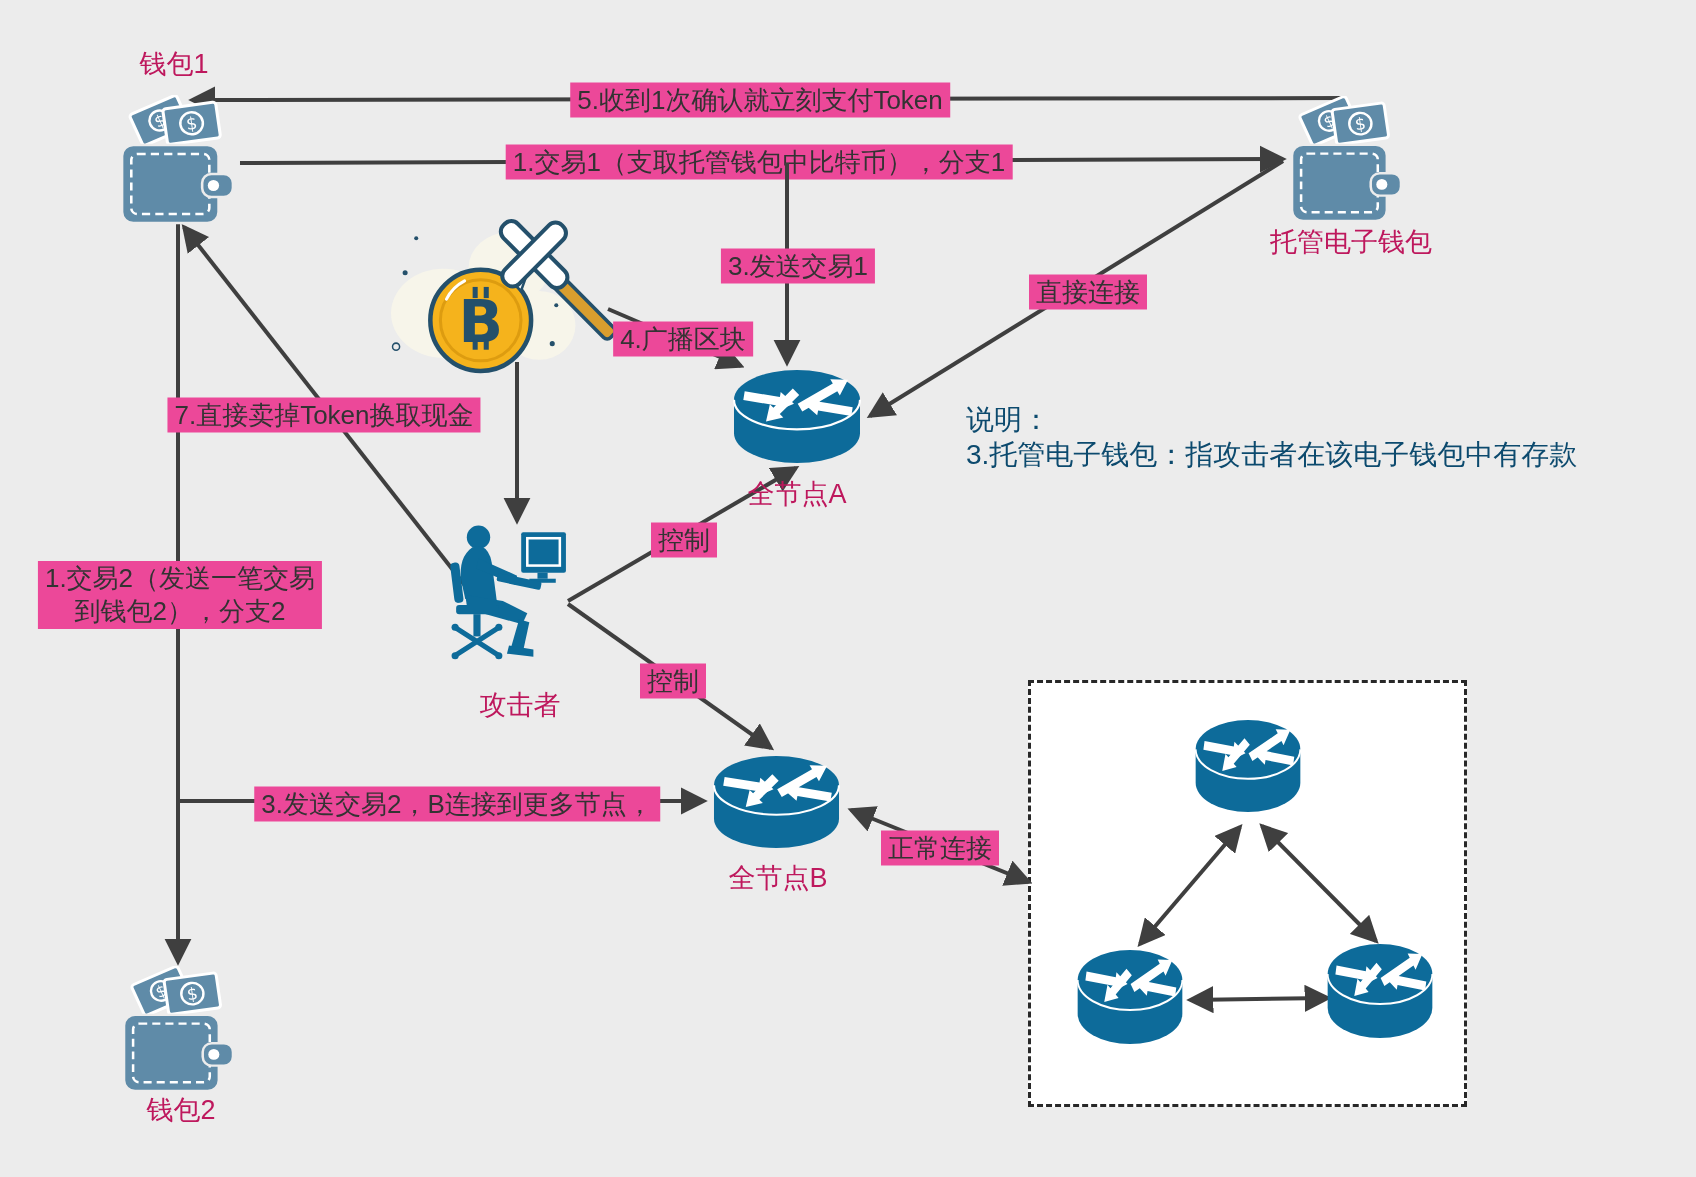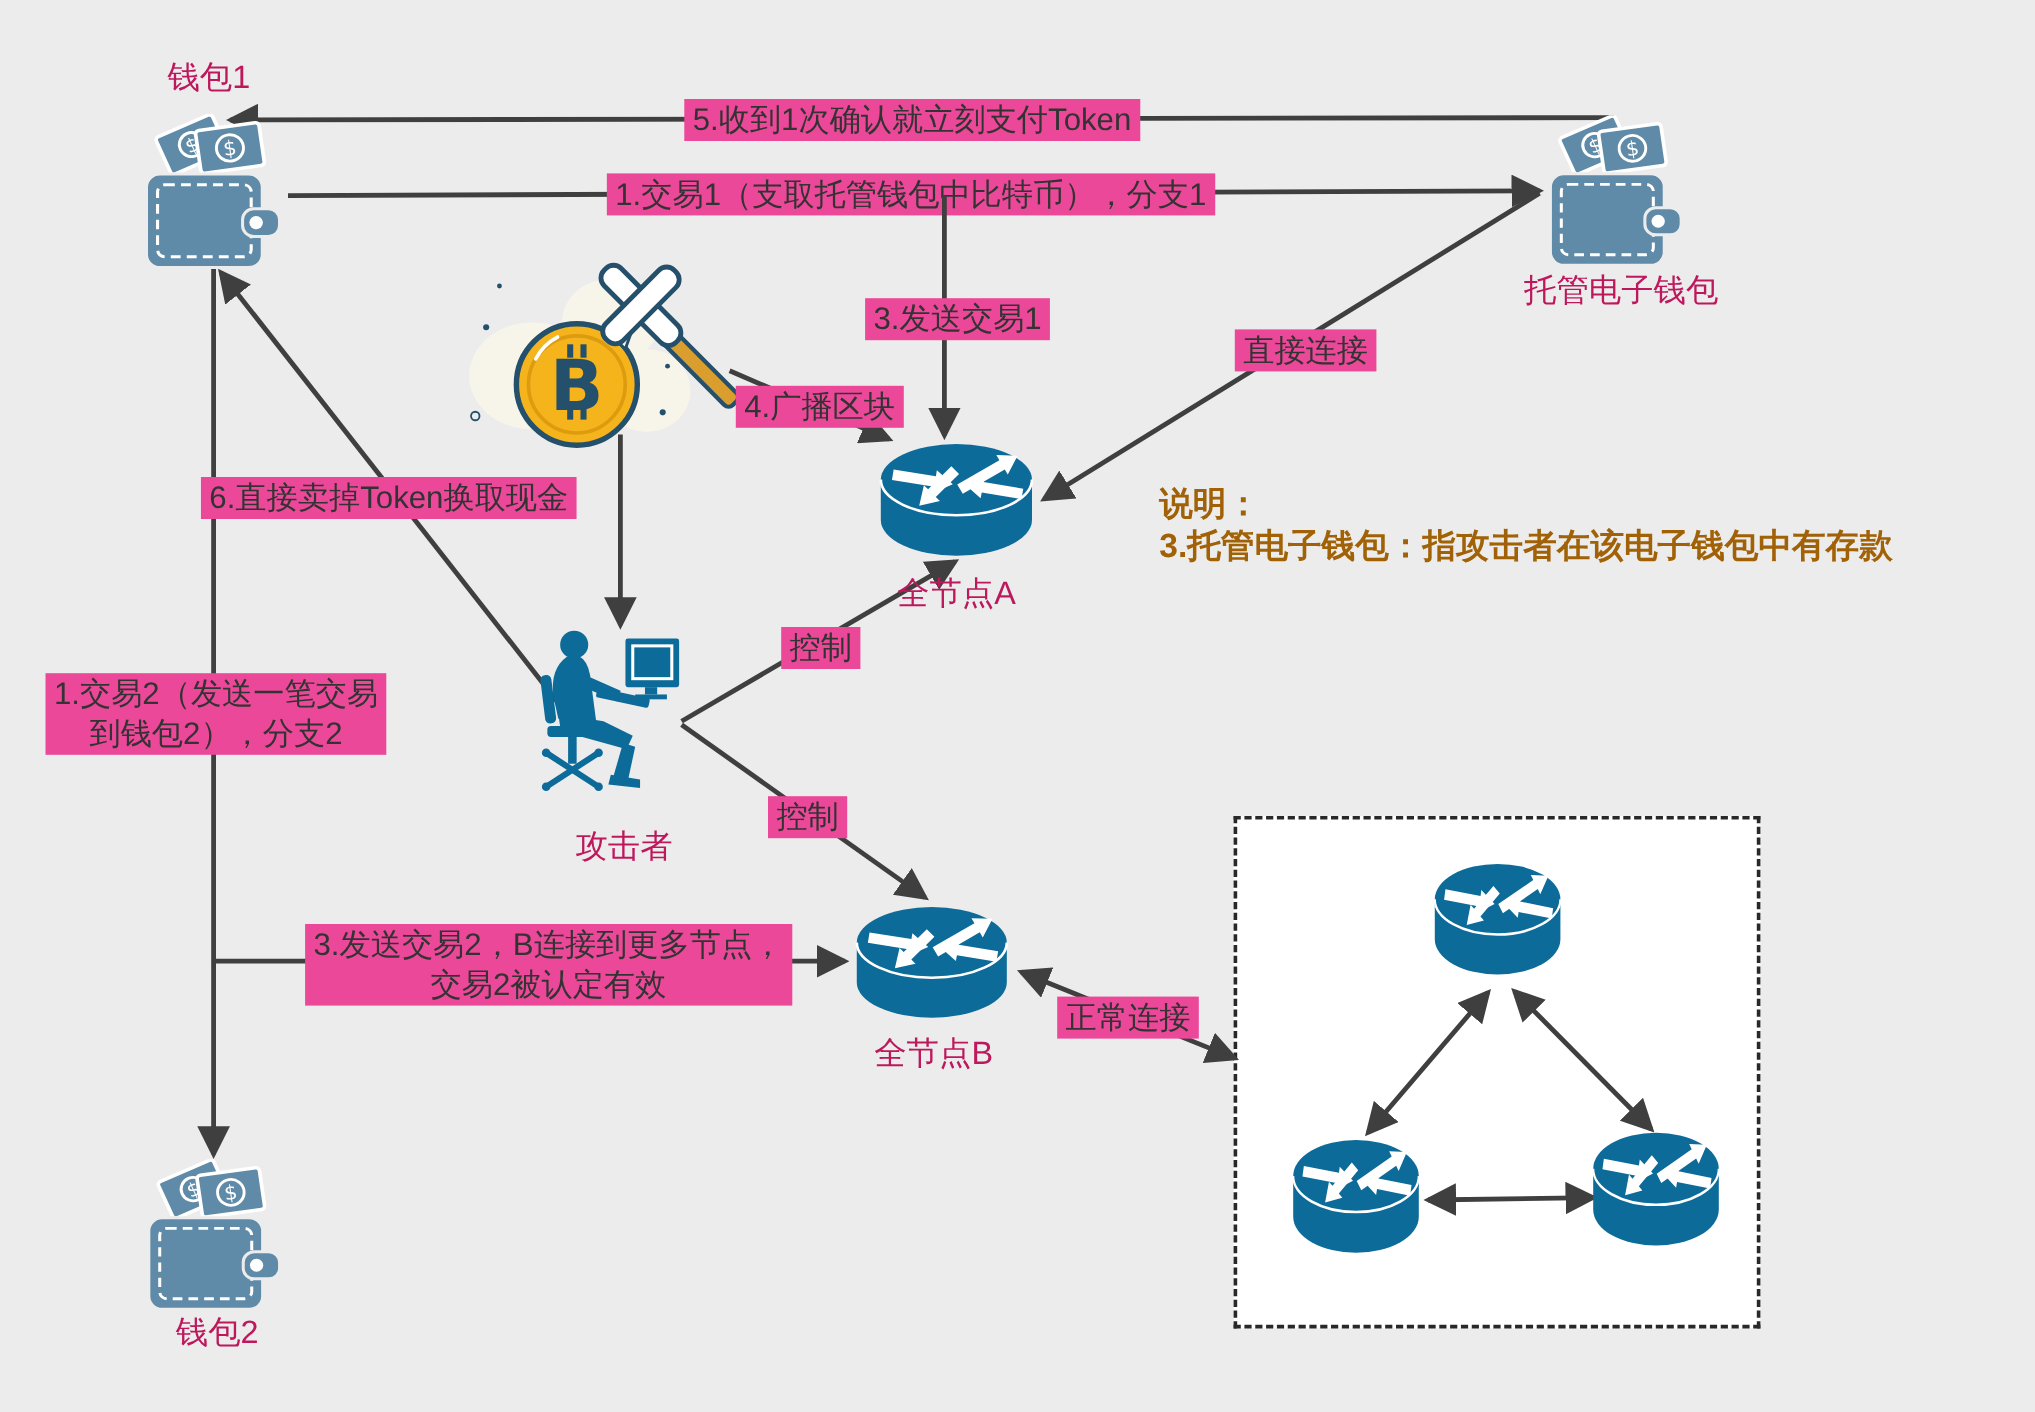--- a/index.html
+++ b/index.html
@@ -15,21 +15,21 @@
   .lbl{
     position:absolute;transform:translate(-50%,-50%);
     background:#ec4899;color:#333333;font-size:26px;line-height:33px;
     padding:1px 7px;white-space:nowrap;text-align:center;z-index:30;
   }
   .lbl.top{z-index:50;}
   .nodelbl{
     position:absolute;transform:translate(-50%,0);color:#be185d;
     font-size:27px;white-space:nowrap;z-index:25;
   }
-  .notes{position:absolute;color:#a16207;font-size:28px;line-height:35px;white-space:nowrap;z-index:25;font-weight:bold;}
+  .notes{position:absolute;color:#0c4a6e;font-size:28px;line-height:35px;white-space:nowrap;z-index:25;}
   .cluster{position:absolute;left:1028px;top:680px;width:433px;height:421px;background:#ffffff;border:3px dashed #282828;z-index:2;}
 </style>
 </head>
 <body>
 
 <div class="canvas">
 
   <div class="cluster"></div>
 
   <svg id="edge-layer" class="layer" viewBox="0 0 1696 1177">
@@ -231,31 +231,30 @@
   <div class="nodelbl" style="left:1351px;top:224px">托管电子钱包</div>
   <div class="nodelbl" style="left:181px;top:1092px">钱包2</div>
   <div class="nodelbl" style="left:797px;top:476px">全节点A</div>
   <div class="nodelbl" style="left:778px;top:860px">全节点B</div>
   <div class="nodelbl" style="left:520px;top:687px">攻击者</div>
 
   <div class="lbl" style="left:760px;top:100px">5.收到1次确认就立刻支付Token</div>
   <div class="lbl" style="left:759px;top:162px">1.交易1（支取托管钱包中比特币），分支1</div>
   <div class="lbl" style="left:683px;top:339px">4.广播区块</div>
   <div class="lbl" style="left:1088px;top:292px">直接连接</div>
-  <div class="lbl" style="left:324px;top:415px">6.直接卖掉Token换取现金</div>
+  <div class="lbl" style="left:324px;top:415px">7.直接卖掉Token换取现金</div>
   <div class="lbl" style="left:684px;top:540px">控制</div>
   <div class="lbl" style="left:673px;top:681px">控制</div>
   <div class="lbl" style="left:940px;top:848px">正常连接</div>
   <div class="lbl" style="left:180px;top:595px">
     <span style="display:block">1.交易2（发送一笔交易</span>
     <span style="display:block">到钱包2），分支2</span>
   </div>
   <div class="lbl" style="left:457px;top:804px">
     <span style="display:block">3.发送交易2，B连接到更多节点，</span>
-    <span style="display:block">交易2被认定有效</span>
   </div>
 
   <svg id="overlay-layer" class="layer" viewBox="0 0 1696 1177">
     <defs>
       <marker id="mB" viewBox="0 0 10 10" refX="8.6" refY="5" markerWidth="6.8" markerHeight="6.8" orient="auto-start-reverse" markerUnits="strokeWidth">
         <path d="M0,0 L10,5 L0,10 Z" fill="#3f3f3f"></path>
       </marker>
     </defs>
     <g stroke="#3f3f3f" stroke-width="4" fill="none">
       <path d="M787,163 L787,363" marker-end="url(#mB)"></path>

